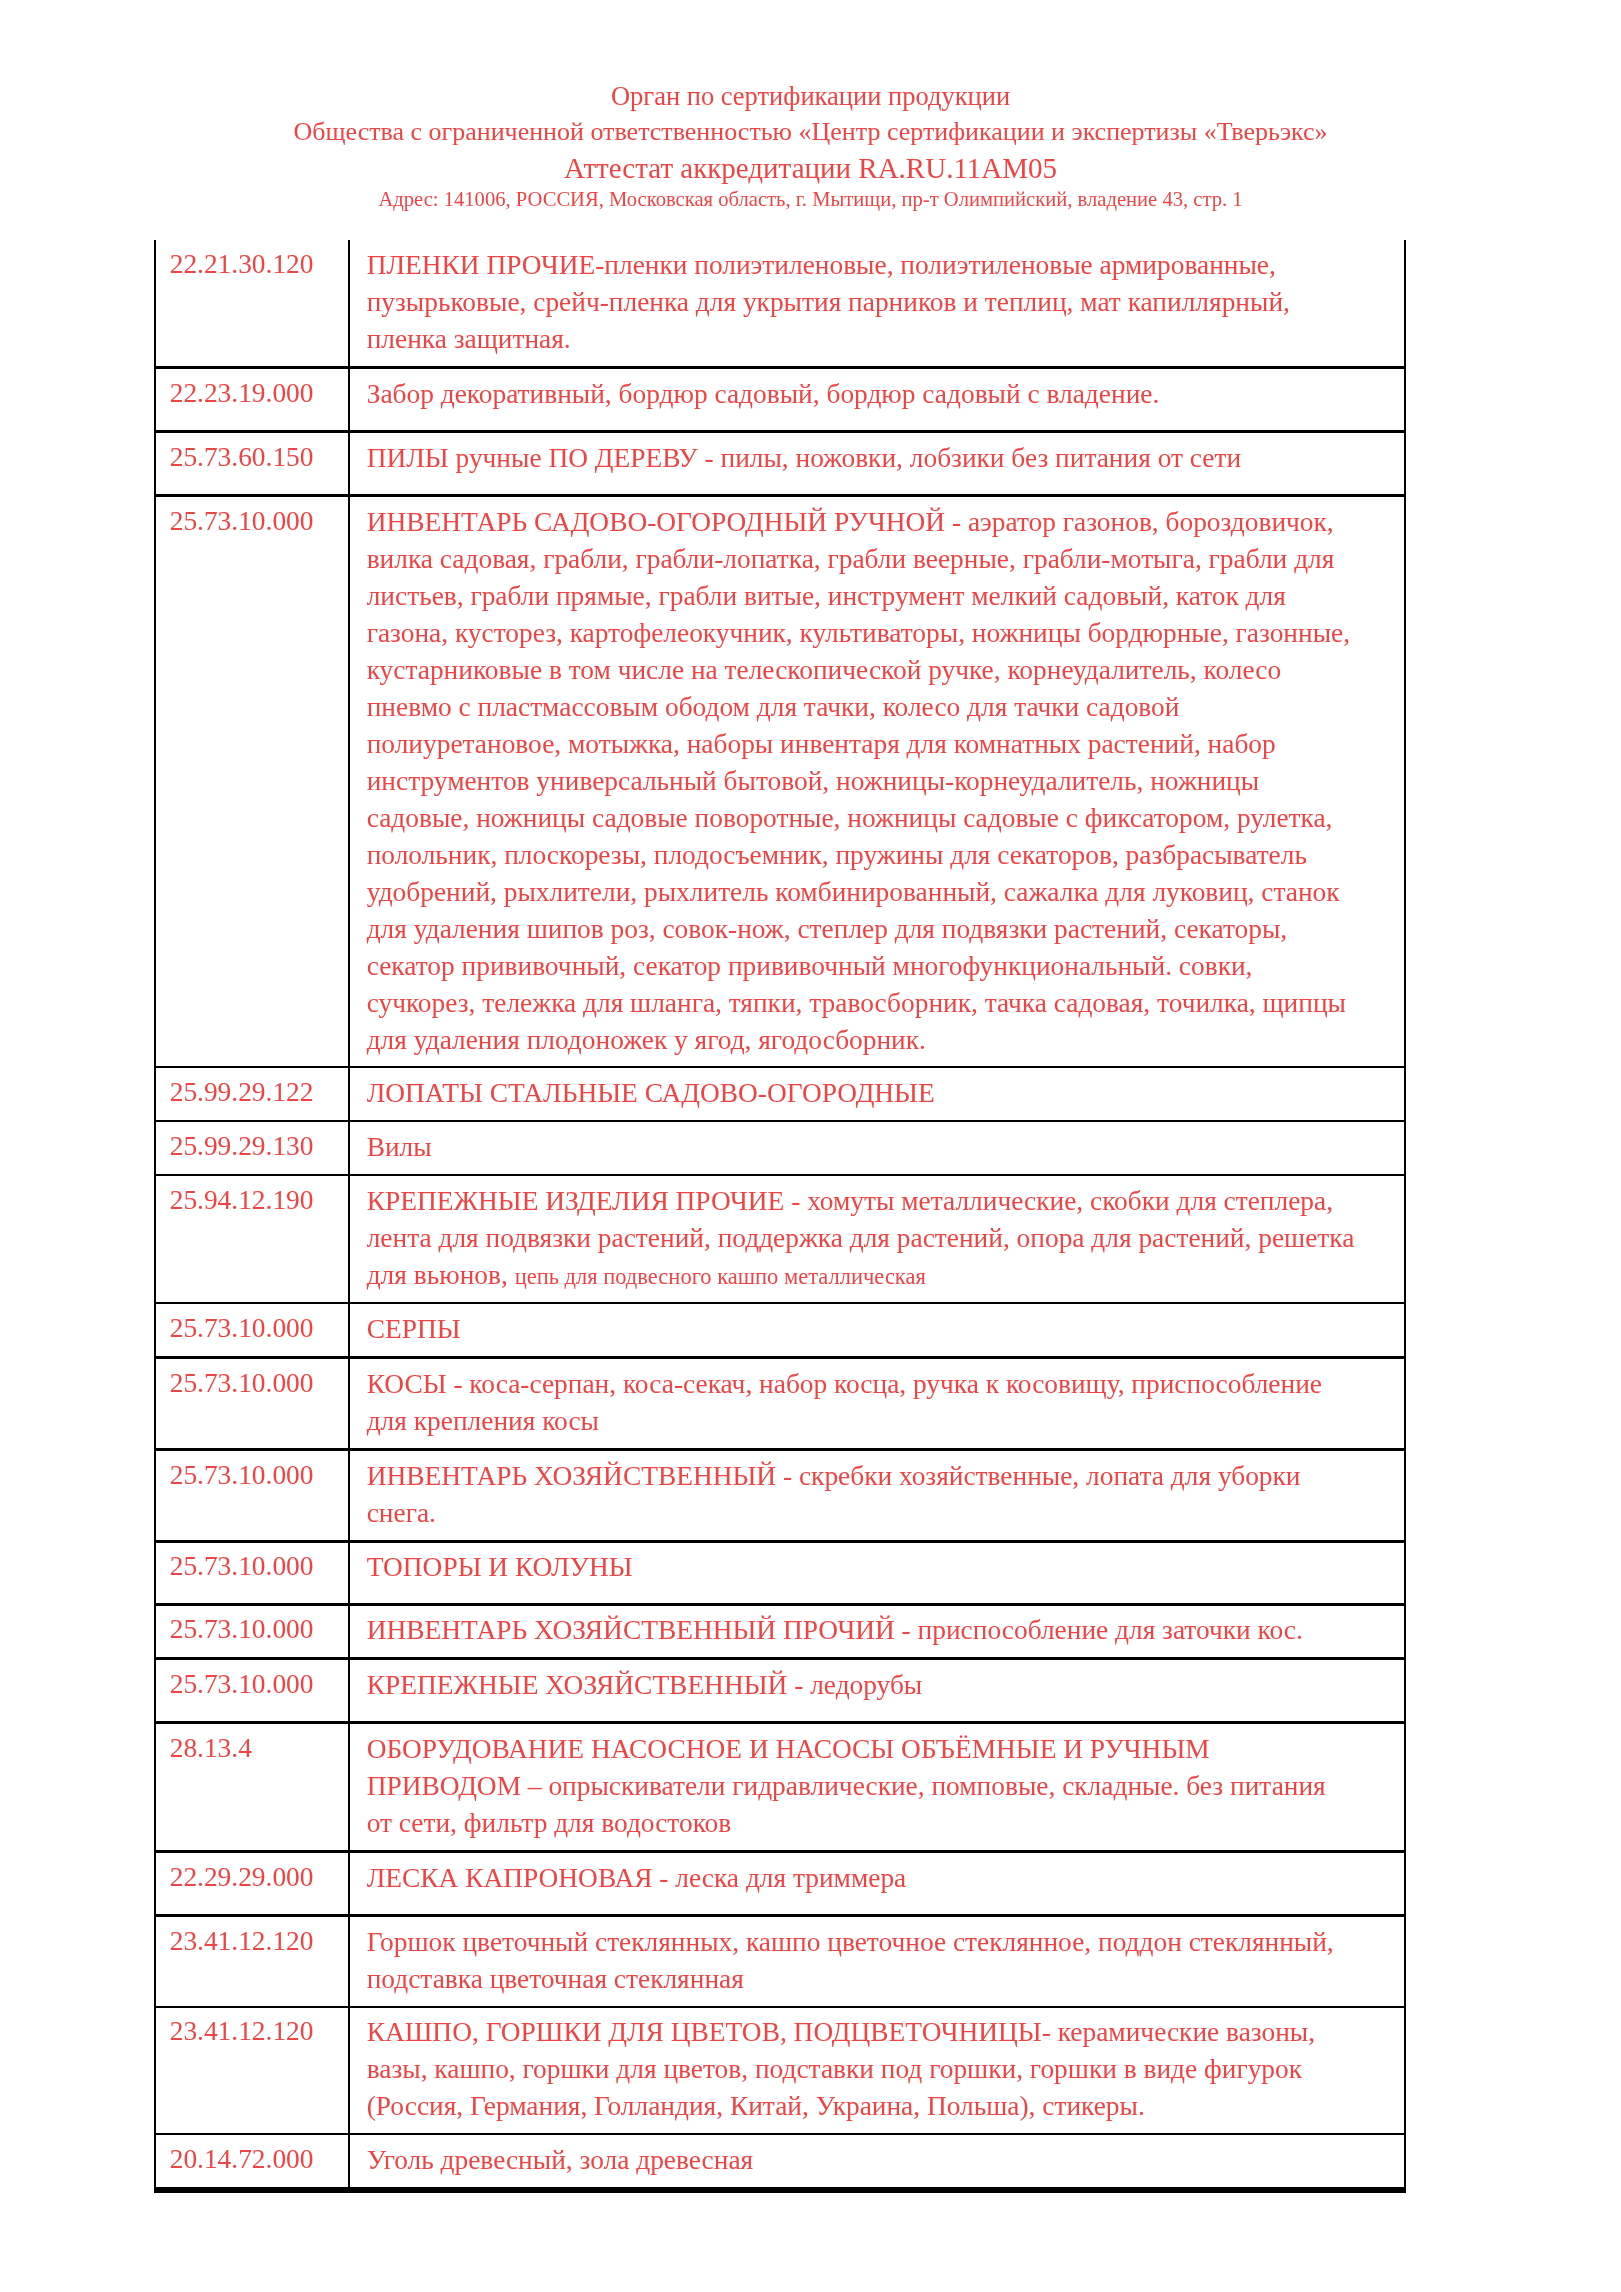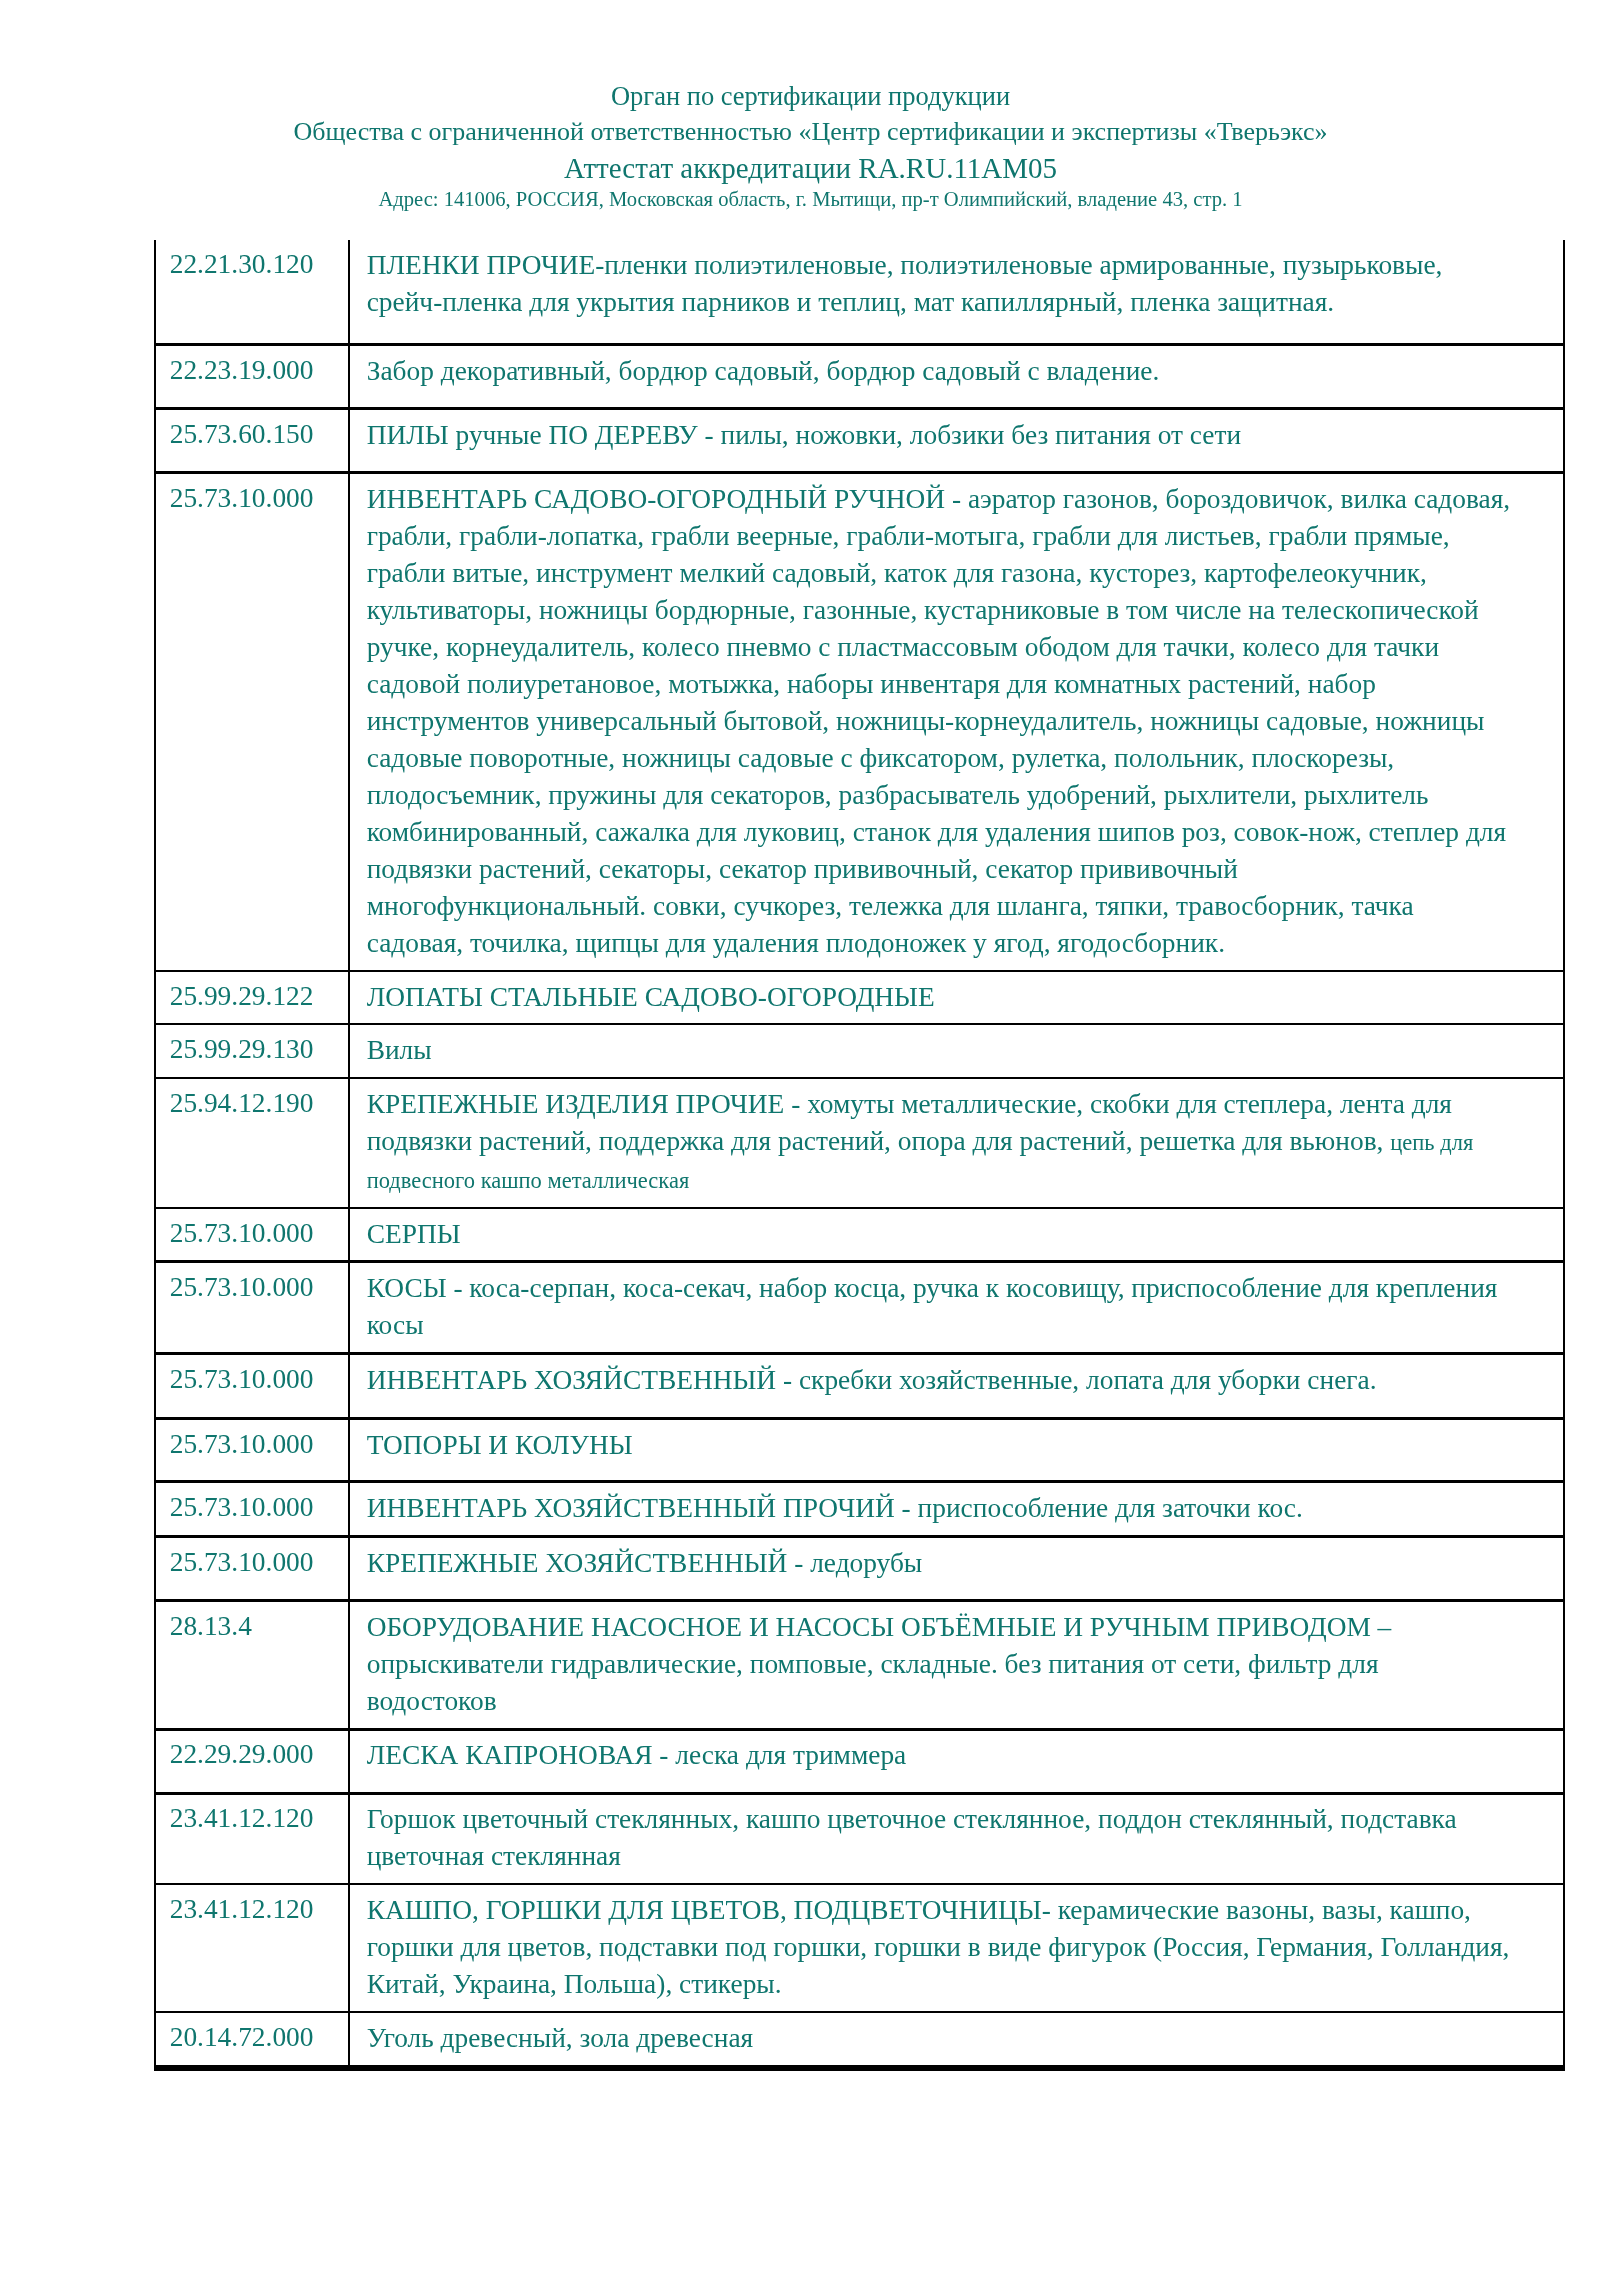--- a/index.html
+++ b/index.html
@@ -1,40 +1,40 @@
 <!DOCTYPE html>
 <html><head>
 <meta charset="utf-8">
 <style>
   html,body{margin:0;padding:0;background:#ffffff;}
   .page{
     position:relative;
     width:1621px;
     height:2293px;
     background:#ffffff;
-    color:#0f766e;
+    color:#ef4444;
     font-family:"Liberation Serif","DejaVu Serif",serif;
     overflow:hidden;
   }
   .doc-header{
     position:absolute;
     top:78px;
     left:0;
     width:100%;
     text-align:center;
   }
   .doc-header .h1{font-size:26.5px;line-height:36px;}
   .doc-header .h2{font-size:26px;line-height:36px;}
   .doc-header .h3{font-size:29px;line-height:36px;}
   .doc-header .addr{font-size:20.6px;line-height:27.4px;}
   .cert-table{
     position:absolute;
     top:240px;
     left:154px;
-    width:1411px;
+    width:1252px;
     border-left:2.9px solid #000;
     border-right:2px solid #000;
     border-bottom:6.9px solid #000;
     box-sizing:border-box;
   }
   .row{
     display:flex;
     border-bottom:2.9px solid #000;
     box-sizing:border-box;
   }

